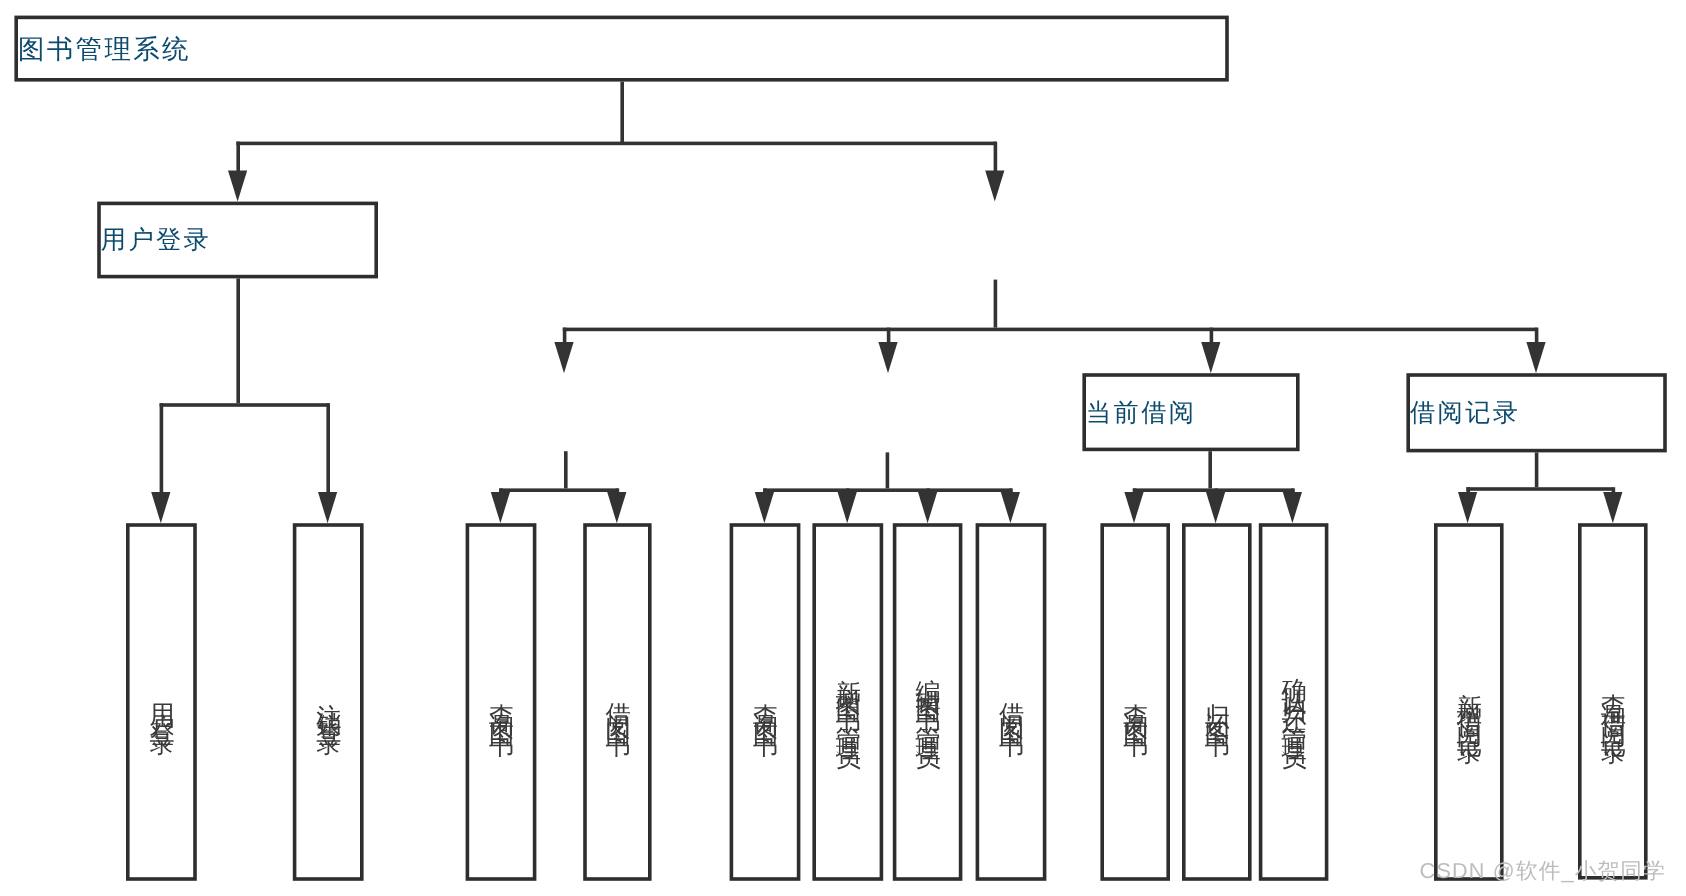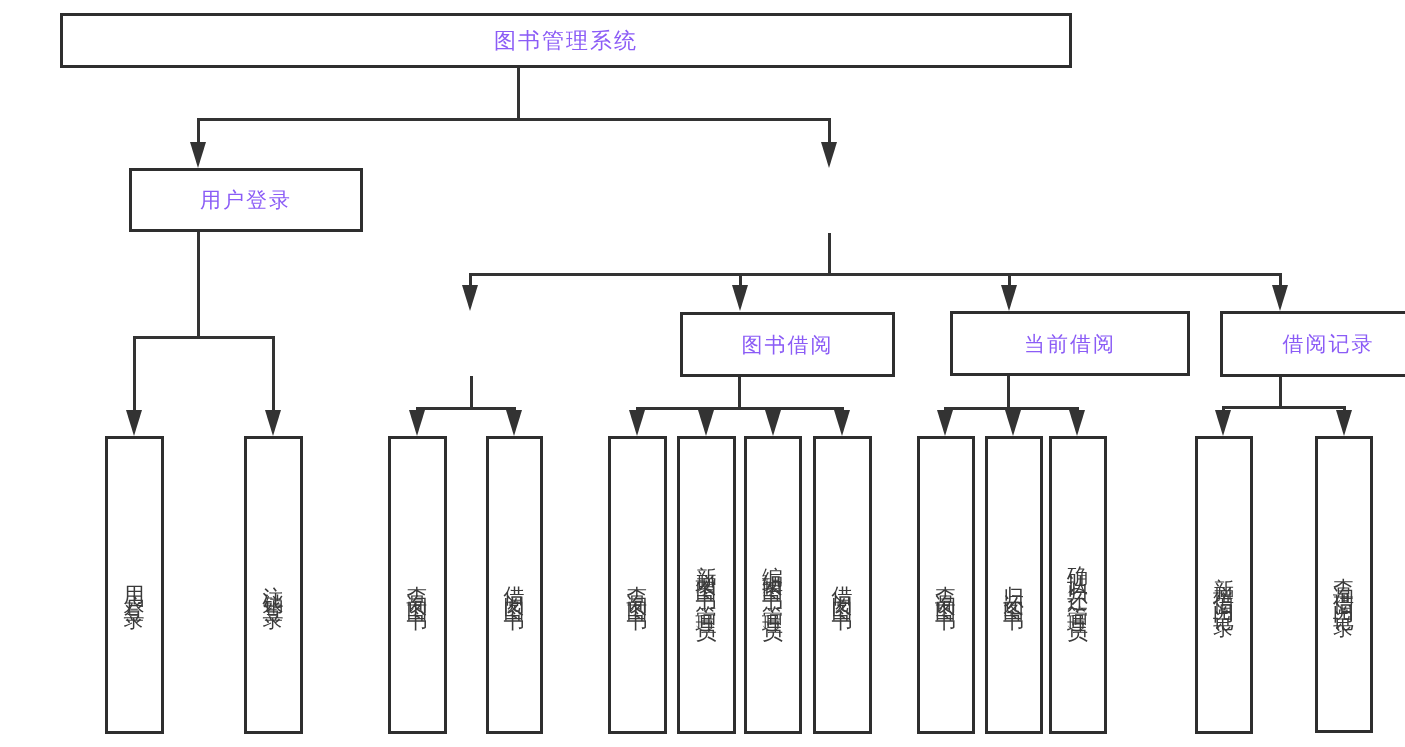--- a/index.html
+++ b/index.html
@@ -12,26 +12,24 @@
     overflow: hidden;
     color: #3a3a3a;
   }
   .node {
     position: absolute;
     box-sizing: border-box;
     border: 3px solid #2e2e2e;
     background: #ffffff;
     display: flex;
     align-items: center;
-    justify-content: center;
     font-size: 21px;
-    color: #8b5cf6;
+    color: #0c4a6e;
     letter-spacing: 2px;
     white-space: nowrap;
-    margin-left: 48px;
   }
   .node.root-node { font-size: 22px; }
   .leaf {
     position: absolute;
     box-sizing: border-box;
     border: 3px solid #2e2e2e;
     background: #ffffff;
     display: flex;
     align-items: center;
     justify-content: center;
@@ -97,24 +95,21 @@
   <div class="hline" style="left:469px; top:273px; width:812px;"></div>
   <div class="vline" style="left:469px; top:273px; height:16px;"></div>
   <div class="arrow-down" style="left:462px; top:285px;"></div>
   <div class="vline" style="left:739px; top:273px; height:16px;"></div>
   <div class="arrow-down" style="left:732px; top:285px;"></div>
   <div class="vline" style="left:1008px; top:273px; height:16px;"></div>
   <div class="arrow-down" style="left:1001px; top:285px;"></div>
   <div class="vline" style="left:1279px; top:273px; height:16px;"></div>
   <div class="arrow-down" style="left:1272px; top:285px;"></div>
 
-  <div class="node" style="left:632px; top:312px; width:215px; height:65px;">
-    <span>图书借阅</span>
-  </div>
-  <div class="node" style="left:902px; top:311px; width:240px; height:65px;">
+  <div class="node" style="left:902px; top:311px; width:181px; height:65px;">
     <span>当前借阅</span>
   </div>
   <div class="node" style="left:1172px; top:311px; width:217px; height:66px;">
     <span>借阅记录</span>
   </div>
 
   <div class="vline" style="left:470px; top:376px; height:31px;"></div>
   <div class="hline" style="left:416px; top:407px; width:99px;"></div>
   <div class="vline" style="left:416px; top:407px; height:6px;"></div>
   <div class="arrow-down" style="left:409px; top:410px;"></div>
@@ -185,14 +180,15 @@
     <span>确认归还（管理员）</span>
   </div>
 
   <div class="leaf" style="left:1195px; top:436px; width:58px; height:298px;">
     <span>新增借阅记录</span>
   </div>
   <div class="leaf" style="left:1315px; top:436px; width:58px; height:297px;">
     <span>查询借阅记录</span>
   </div>
 
+  <div class="watermark">CSDN @软件_小贺同学</div>
 
 </div>
 
 </body></html>

